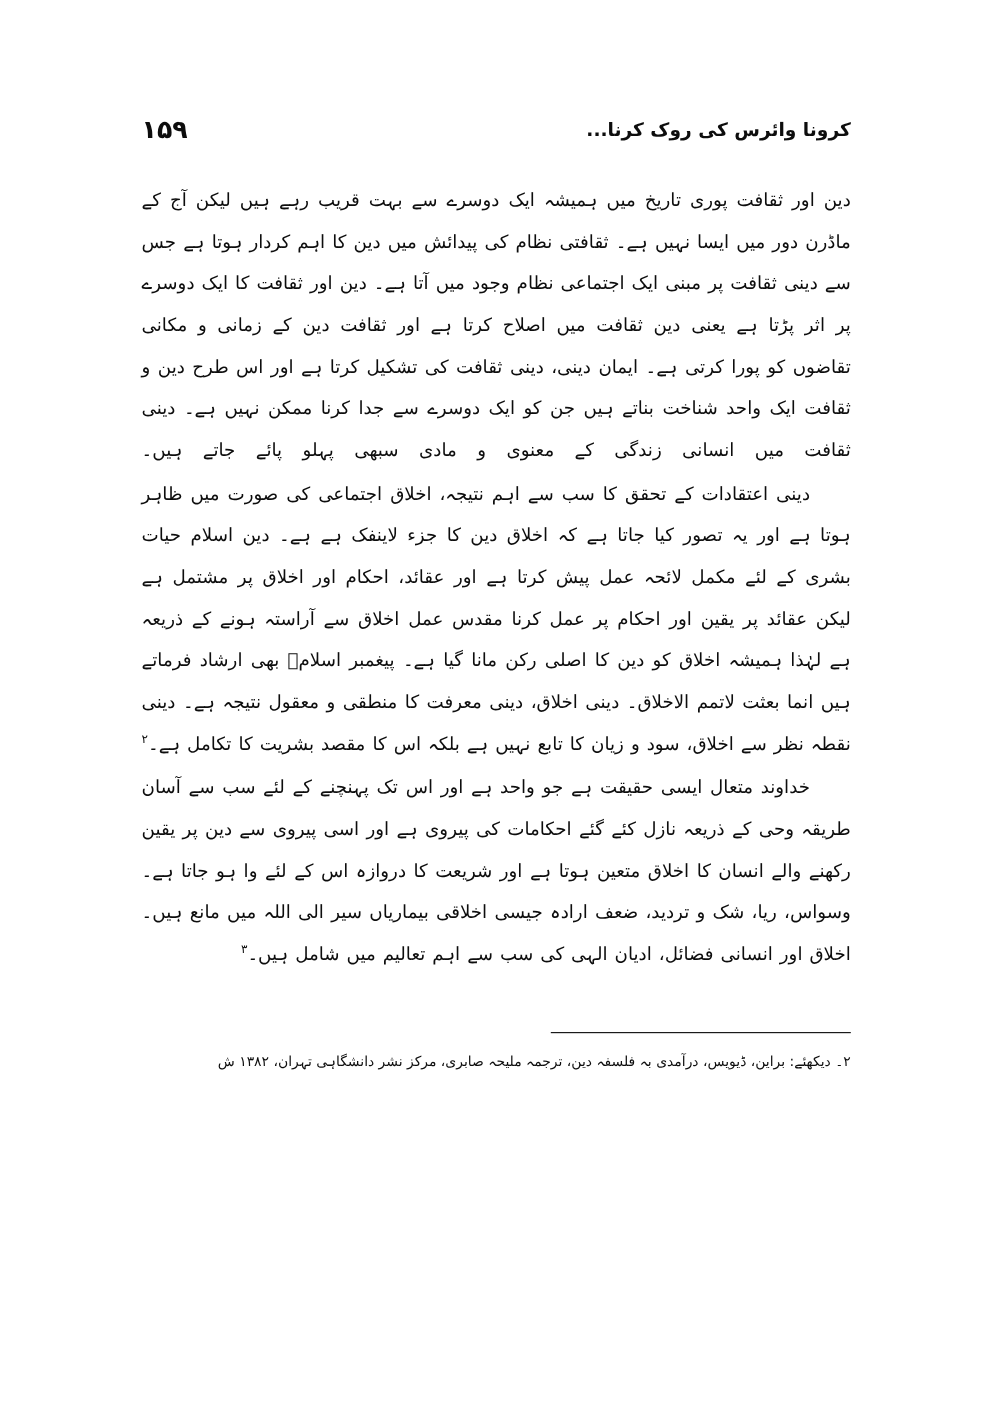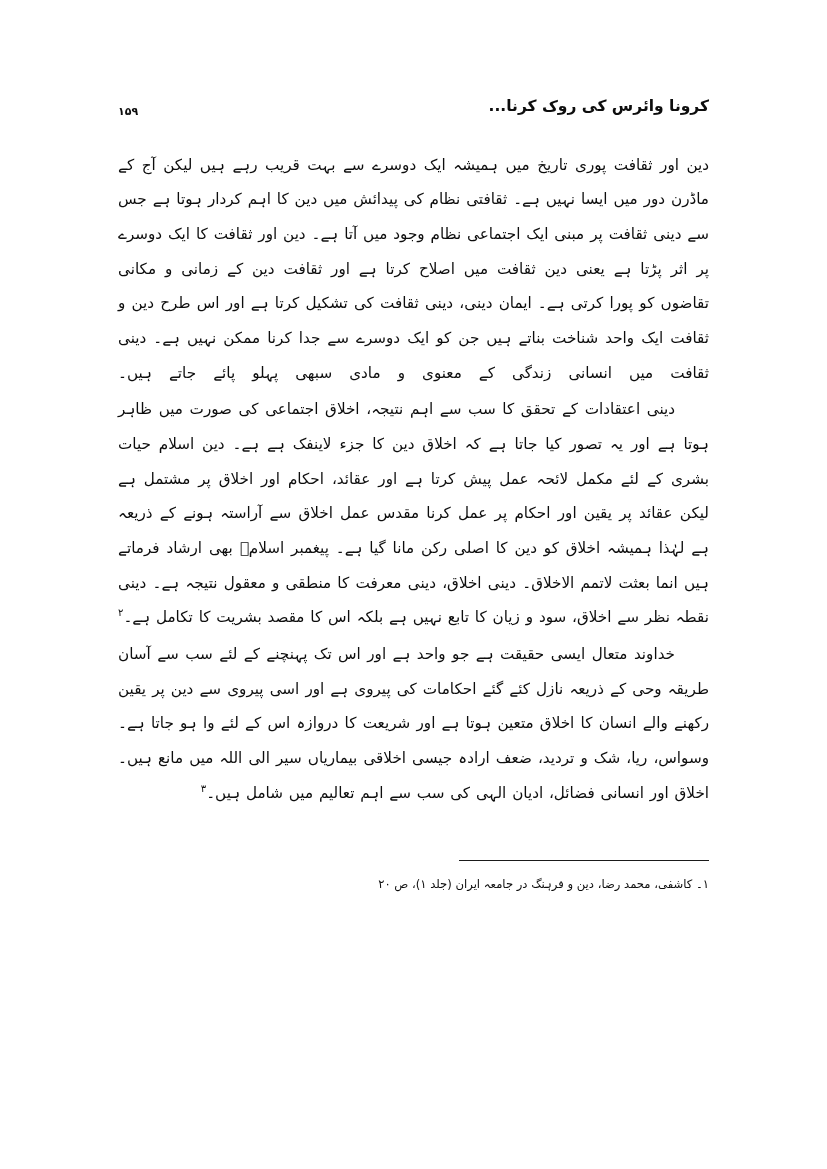--- a/index.html
+++ b/index.html
@@ -35,21 +35,21 @@
     margin-bottom: 24px;
   }
   .header-title {
     font-size: 15.5px;
     font-weight: bold;
     letter-spacing: 0.2px;
     line-height: 1.4;
     white-space: nowrap;
   }
   .header-page-number {
-    font-size: 11px;
+    font-size: 21px;
     font-weight: bold;
     letter-spacing: 0.5px;
     text-align: right;
   }
 
   
   .body-text {
     direction: rtl;
     text-align: justify;
     text-align-last: justify;
@@ -109,16 +109,16 @@
   </div>
 
   <div class="body-text">
     <p class="para">دین اور ثقافت پوری تاریخ میں ہمیشہ ایک دوسرے سے بہت قریب رہے ہیں لیکن آج کے ماڈرن دور میں ایسا نہیں ہے۔ ثقافتی نظام کی پیدائش میں دین کا اہم کردار ہوتا ہے جس سے دینی ثقافت پر مبنی ایک اجتماعی نظام وجود میں آتا ہے۔ دین اور ثقافت کا ایک دوسرے پر اثر پڑتا ہے یعنی دین ثقافت میں اصلاح کرتا ہے اور ثقافت دین کے زمانی و مکانی تقاضوں کو پورا کرتی ہے۔ ایمان دینی، دینی ثقافت کی تشکیل کرتا ہے اور اس طرح دین و ثقافت ایک واحد شناخت بناتے ہیں جن کو ایک دوسرے سے جدا کرنا ممکن نہیں ہے۔ دینی ثقافت میں انسانی زندگی کے معنوی و مادی سبھی پہلو پائے جاتے ہیں۔</p>
     <p class="para indented"><span>دینی اعتقادات کے تحقق کا سب سے اہم نتیجہ، اخلاق اجتماعی کی صورت میں ظاہر ہوتا ہے اور یہ تصور کیا جاتا ہے کہ اخلاق دین کا جزء لاینفک ہے ہے۔ دین اسلام حیات بشری کے لئے مکمل لائحہ عمل پیش کرتا ہے اور عقائد، احکام اور اخلاق پر مشتمل ہے لیکن عقائد پر یقین اور احکام پر عمل کرنا مقدس عمل اخلاق سے آراستہ ہونے کے ذریعہ ہے لہٰذا ہمیشہ اخلاق کو دین کا اصلی رکن مانا گیا ہے۔ پیغمبر اسلامؐ بھی ارشاد فرماتے ہیں انما بعثت لاتمم الاخلاق۔ دینی اخلاق، دینی معرفت کا منطقی و معقول نتیجہ ہے۔ دینی نقطہ نظر سے اخلاق، سود و زیان کا تابع نہیں ہے بلکہ اس کا مقصد بشریت کا تکامل ہے۔</span><span class="sup">۲</span></p>
     <p class="para indented"><span>خداوند متعال ایسی حقیقت ہے جو واحد ہے اور اس تک پہنچنے کے لئے سب سے آسان طریقہ وحی کے ذریعہ نازل کئے گئے احکامات کی پیروی ہے اور اسی پیروی سے دین پر یقین رکھنے والے انسان کا اخلاق متعین ہوتا ہے اور شریعت کا دروازہ اس کے لئے وا ہو جاتا ہے۔ وسواس، ریا، شک و تردید، ضعف ارادہ جیسی اخلاقی بیماریاں سیر الی اللہ میں مانع ہیں۔ اخلاق اور انسانی فضائل، ادیان الہی کی سب سے اہم تعالیم میں شامل ہیں۔</span><span class="sup">۳</span></p>
   </div>
 
   <div class="footnotes">
     <div class="footnote-rule"></div>
-    <div class="footnote">۱۔ کاشفی، محمد رضا، دین و فرہنگ در جامعہ ایران (جلد ۱)، ص ۲۰</div>
+    <div class="footnote">۲۔ دیکھئے: براین، ڈیویس، درآمدی بہ فلسفہ دین، ترجمہ ملیحہ صابری، مرکز نشر دانشگاہی تہران، ۱۳۸۲ ش</div>
   </div>
 
 </div>
 
 </body></html>

